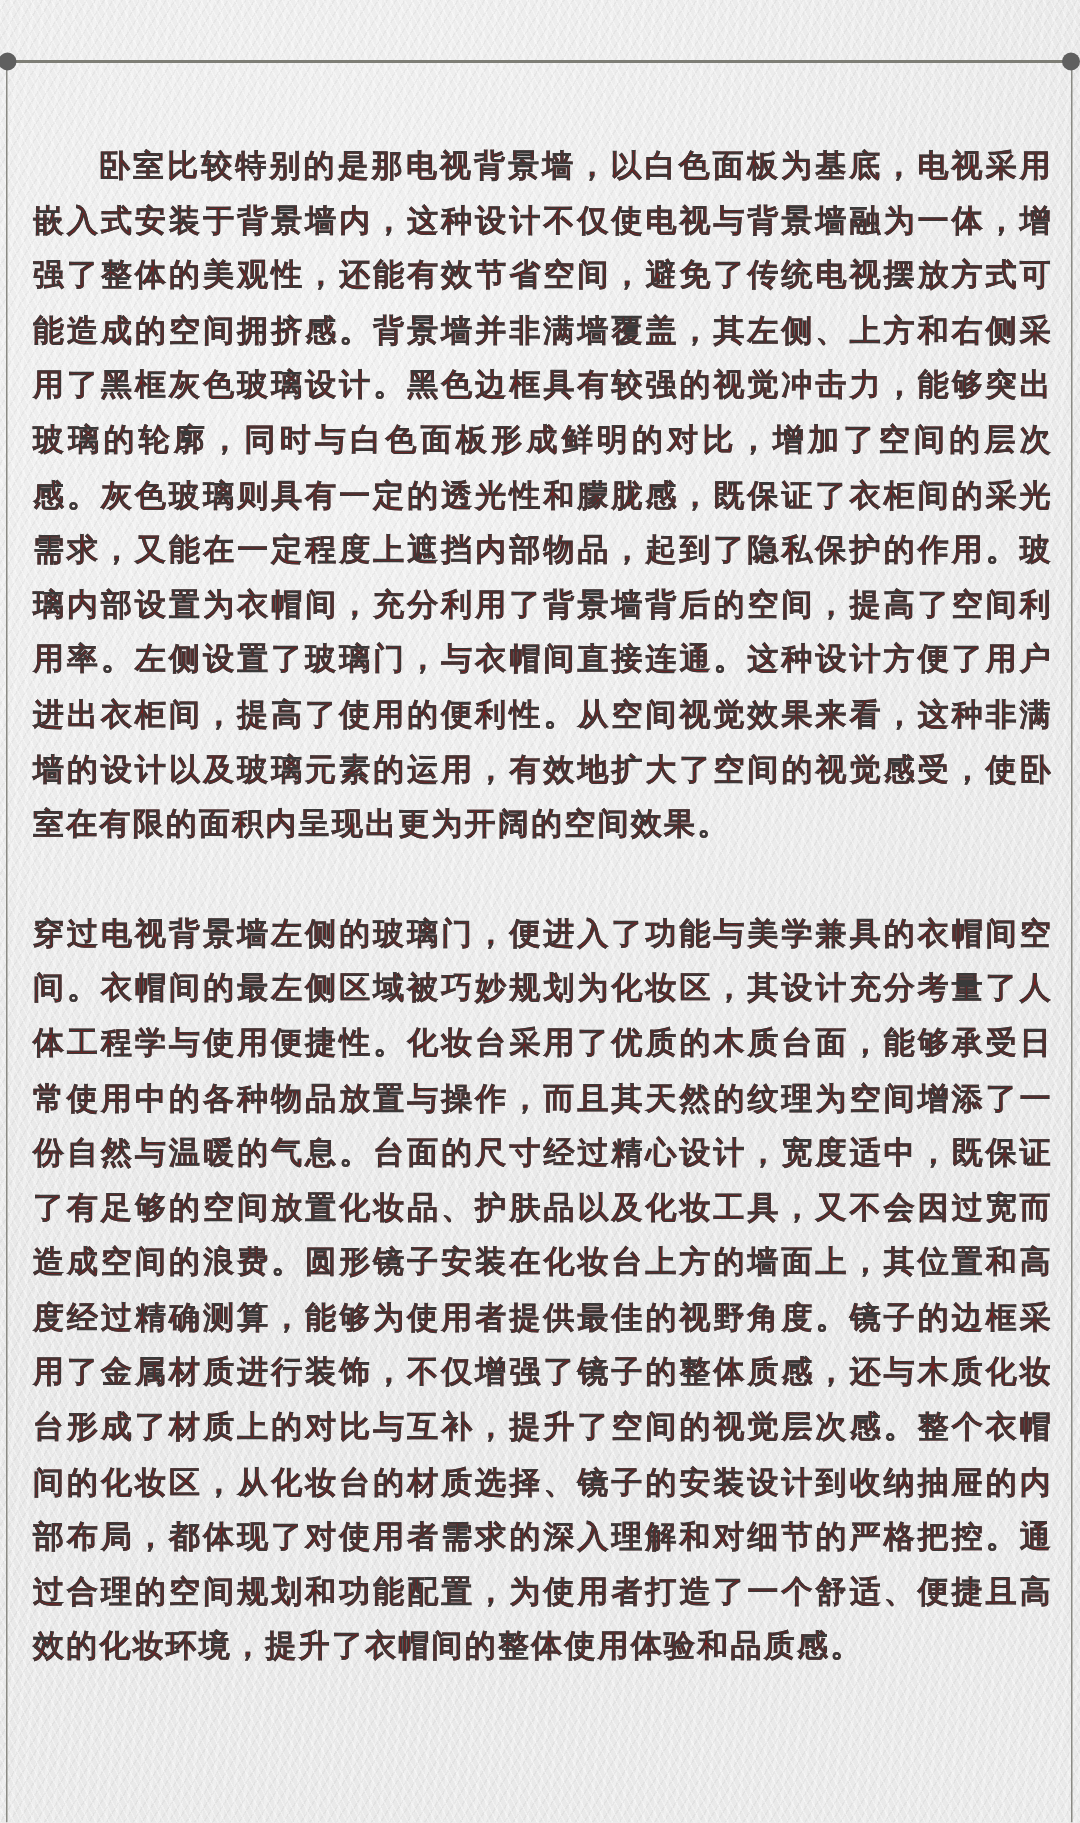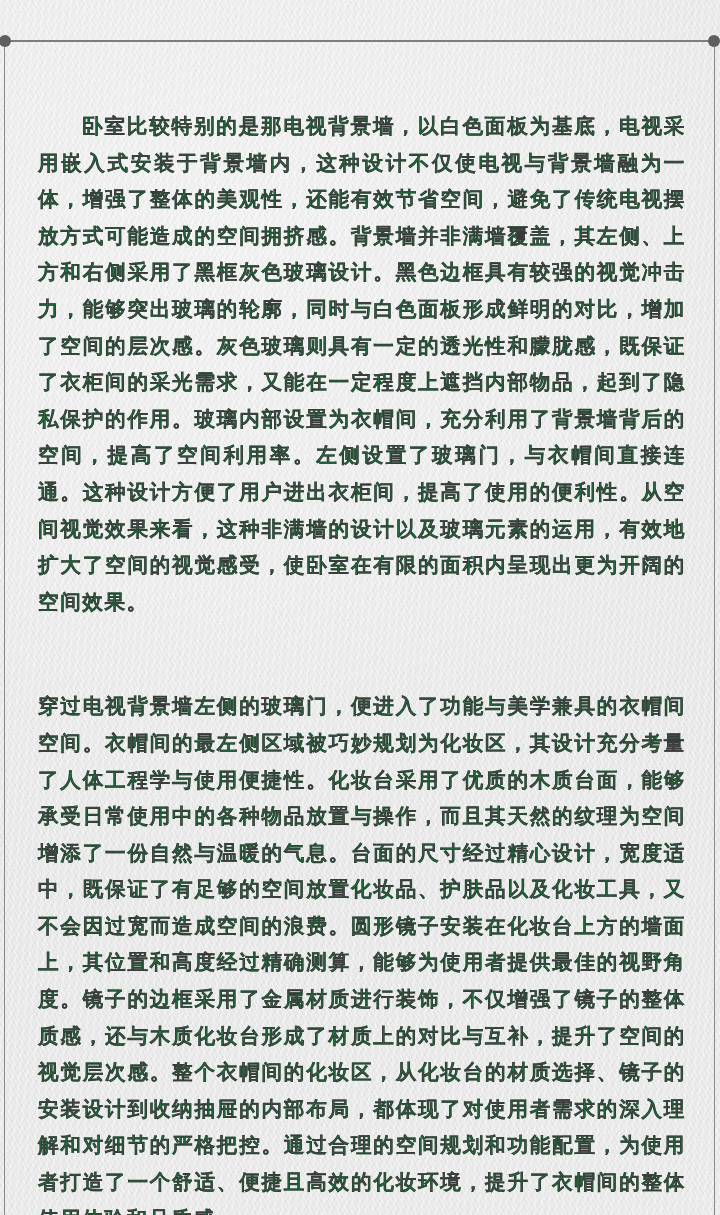--- a/index.html
+++ b/index.html
@@ -54,22 +54,22 @@
     .frame-dot.left { left: -1px; }
     .frame-dot.right { left: 708px; }
 
     .content {
       position: absolute;
       left: 22px;
       top: 92px;
       width: 680px;
     }
     .para {
-      margin: 16px;
-      color: #15803d;
+      margin: 0;
+      color: #7f1d1d;
       font-size: 20.6px;
       line-height: 36.6px;
       letter-spacing: 1.55px;
       text-align: justify;
       font-weight: bold;
       -webkit-text-stroke: 0.15px #3a3a3a;
     }
     .para.indent {
       text-indent: 44px;
     }

